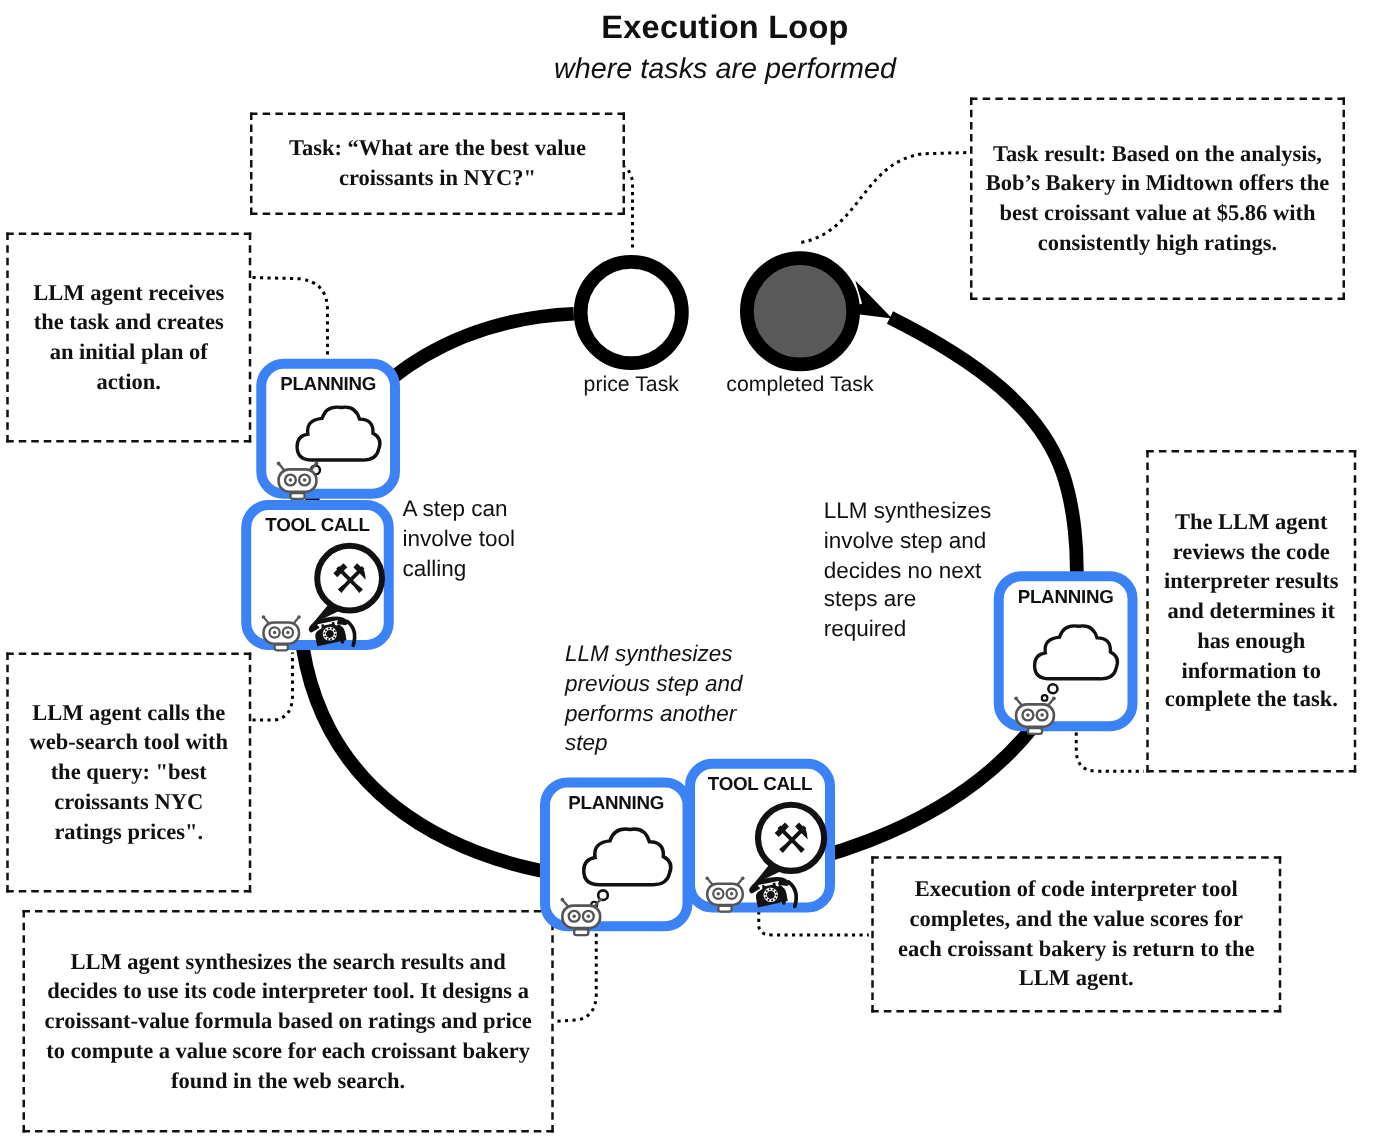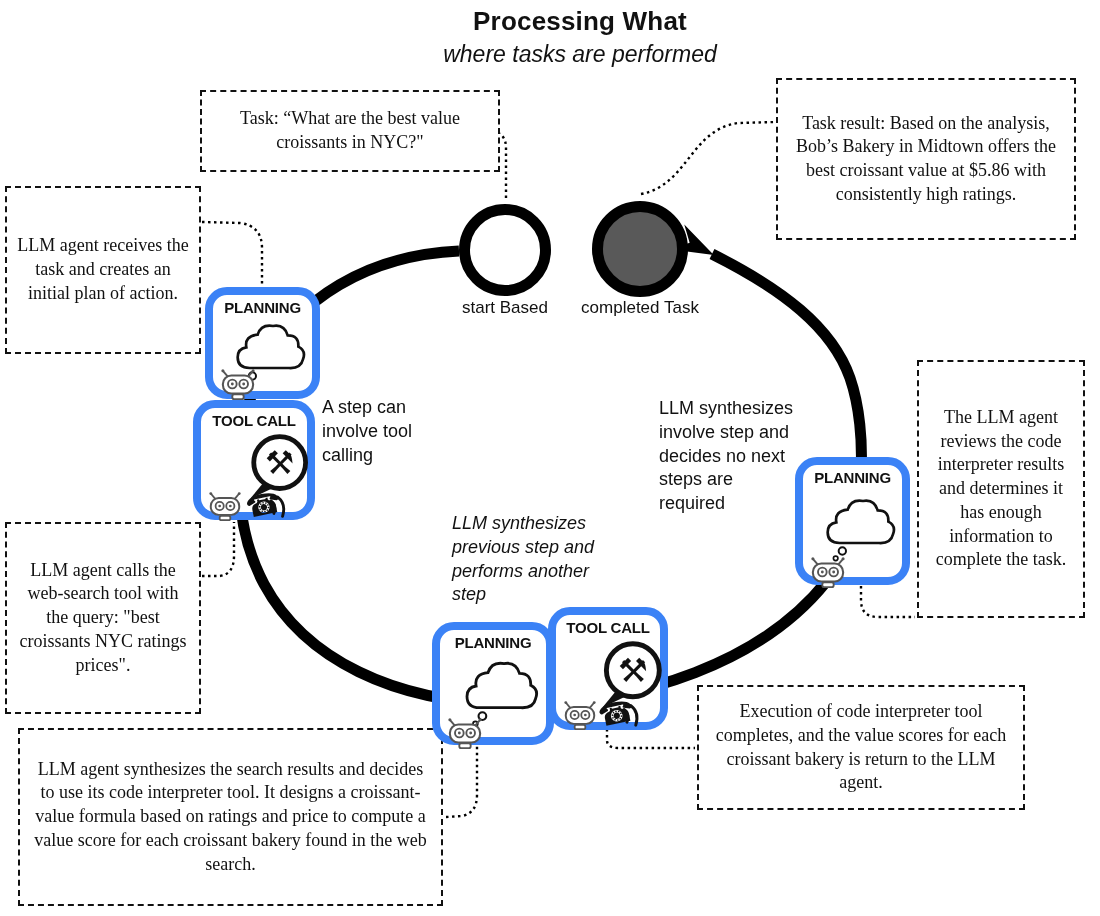--- a/index.html
+++ b/index.html
@@ -6,21 +6,21 @@
   #canvas{position:relative;width:1100px;height:916px;background:#fff;overflow:hidden;
           font-family:"Liberation Sans",sans-serif;color:#111;}
   .abs{position:absolute;}
   
   .title-wrap{left:300px;top:6px;width:560px;text-align:center;}
   .title{font-size:26px;font-weight:bold;letter-spacing:.2px;}
   .subtitle{font-size:23px;font-style:italic;margin-top:4px;}
   
   .box{border:2px dashed #111;background:#fff;display:flex;align-items:center;justify-content:center;
        text-align:center;font-family:"Liberation Serif",serif;font-size:18px;line-height:1.32;
-       padding:6px 10px;box-sizing:border-box;}
+       padding:6px 10px;box-sizing:border-box;font-weight:bold;}
   
   .steplabel{font-size:18px;line-height:1.32;text-align:left;}
   
   .circle{border-radius:50%;box-sizing:border-box;}
   .node-label{font-size:17px;text-align:center;}
   
   .badge{background:#fff;border:8px solid #3b82f6;border-radius:22px;box-sizing:border-box;}
   .badge-label{position:absolute;top:4px;left:0;right:0;text-align:center;
                font-weight:bold;font-size:15px;letter-spacing:-0.2px;}
   .badge svg{position:absolute;}
@@ -50,27 +50,27 @@
       <path d="M 641 194 C 688 185 690 130 738 123 L 776 122"></path>
       <path d="M 202 222 L 240 223 Q 262 226 262 248 L 262 285"></path>
       <path d="M 202 576 L 220 576 Q 234 574 234 556 L 234 522"></path>
       <path d="M 446 817 L 462 816 Q 477 813 477 795 L 477 746"></path>
       <path d="M 607 729 L 607 740 Q 607 748 618 748 L 695 748"></path>
       <path d="M 861 586 L 861 600 Q 861 617 878 617 L 915 617"></path>
     </g>
   </svg>
 
   <div class="abs title-wrap">
-    <div class="title">Processing What</div>
+    <div class="title">Execution Loop</div>
     <div class="subtitle">where tasks are performed</div>
   </div>
 
   <div class="abs circle" style="left:459px;top:204px;width:92px;height:92px;border:11px solid #000;background:#fff;"></div>
   <div class="abs circle" style="left:592px;top:201px;width:96px;height:96px;border:11px solid #000;background:#595959;"></div>
-  <div class="abs node-label" style="left:445px;top:298px;width:120px;">start Based</div>
+  <div class="abs node-label" style="left:445px;top:298px;width:120px;">price Task</div>
   <div class="abs node-label" style="left:565px;top:298px;width:150px;">completed Task</div>
 
   <div class="abs box" style="left:200px;top:90px;width:300px;height:82px;">
     <span>Task: “What are the best value croissants in NYC?"</span>
   </div>
   <div class="abs box" style="left:776px;top:78px;width:300px;height:162px;">
     <span>Task result: Based on the analysis, Bob’s Bakery in Midtown offers the best croissant value at $5.86 with consistently high ratings.</span>
   </div>
   <div class="abs box" style="left:5px;top:186px;width:196px;height:168px;">
     <span>LLM agent receives the task and creates an initial plan of action.</span>

